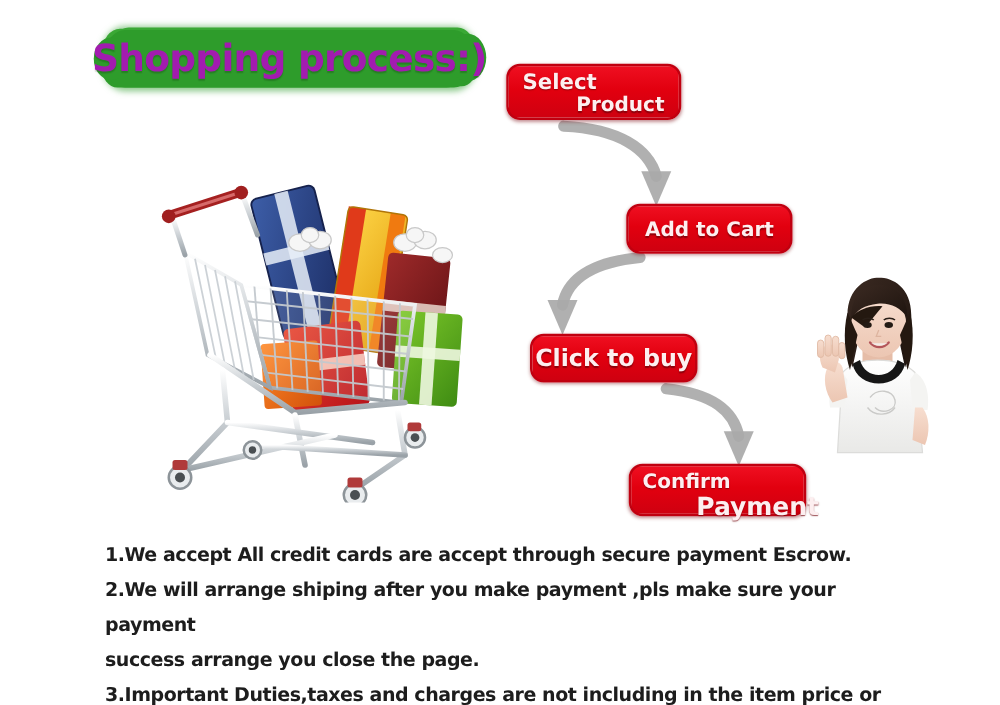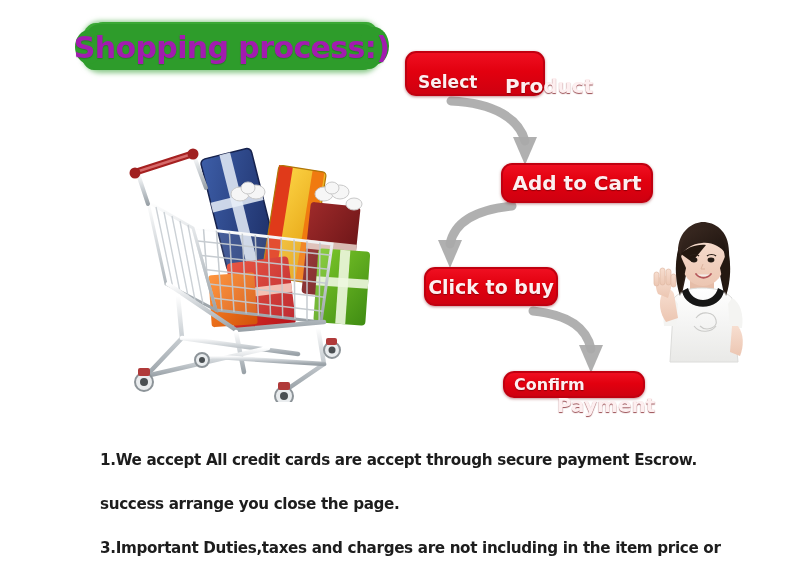--- a/index.html
+++ b/index.html
@@ -108,47 +108,47 @@
     position: absolute;
     white-space: nowrap;
     text-shadow: 0 1px 1px rgba(110,0,8,0.7);
   }
 
   
   #btn-select-product {
     left: 405px; top: 51px;
     width: 140px; height: 45px;
   }
-  #btn-select-product .l1 { left: 11px;  top: 3px;  font-size: 17px; margin-top: 16px; }
-  #btn-select-product .l2 { left: 54px;  top: 21px; font-size: 20px; margin-left: 44px; }
+  #btn-select-product .l1 { left: 11px;  top: 3px;  font-size: 17px; }
+  #btn-select-product .l2 { left: 54px;  top: 21px; font-size: 16px; }
 
   
   #btn-add-to-cart {
     left: 501px; top: 163px;
-    width: 152px; height: 40px;
+    width: 133px; height: 40px;
     display: flex; align-items: center; justify-content: center;
-    font-size: 20px;
+    font-size: 16px;
     text-shadow: 0 1px 1px rgba(110,0,8,0.7);
     text-align: right;
   }
 
   
   #btn-click-to-buy {
     left: 424px; top: 267px;
     width: 134px; height: 39px;
     display: flex; align-items: center; justify-content: center;
     font-size: 19px;
     text-shadow: 0 1px 1px rgba(110,0,8,0.7);
     text-align: center;
   }
 
   
   #btn-confirm-payment {
     left: 503px; top: 371px;
-    width: 142px; height: 27px;
+    width: 142px; height: 42px;
   }
   #btn-confirm-payment .l1 { left: 9px;  top: 2px;  font-size: 16px; }
   #btn-confirm-payment .l2 { left: 52px; top: 20px; font-size: 20px; }
 
   
   .arrow {
     position: absolute;
   }
 
   
@@ -158,21 +158,21 @@
     top: 430px;
     width: 660px;
     color: #1d1d1d;
     font-family: "DejaVu Sans", sans-serif;
     font-size: 15.2px;
     font-weight: 600;
     line-height: 28px;
     letter-spacing: -0.35px;
   }
   #terms p {
-    margin: 16px;
+    margin: 0;
   }
 </style>
 </head>
 <body>
 
 <div id="page">
 
   <div id="title-banner">
     <div class="blob"></div>
     <div id="title-text">Shopping process:)</div>
@@ -421,18 +421,19 @@
 
   <div class="flow-btn" id="btn-click-to-buy">Click to buy</div>
 
   <div class="flow-btn" id="btn-confirm-payment">
     <span class="line l1">Confirm</span>
     <span class="line l2">Payment</span>
   </div>
 
   <div id="terms">
     <p>1.We accept All credit cards are accept through secure payment Escrow.</p>
+    <p>2.We will arrange shiping after you make payment ,pls make sure your payment</p>
     <p>success arrange you close the page.</p>
     <p>3.Important Duties,taxes and charges are not including in the item price or</p>
 
   </div>
 
 </div>
 
 </body></html>

